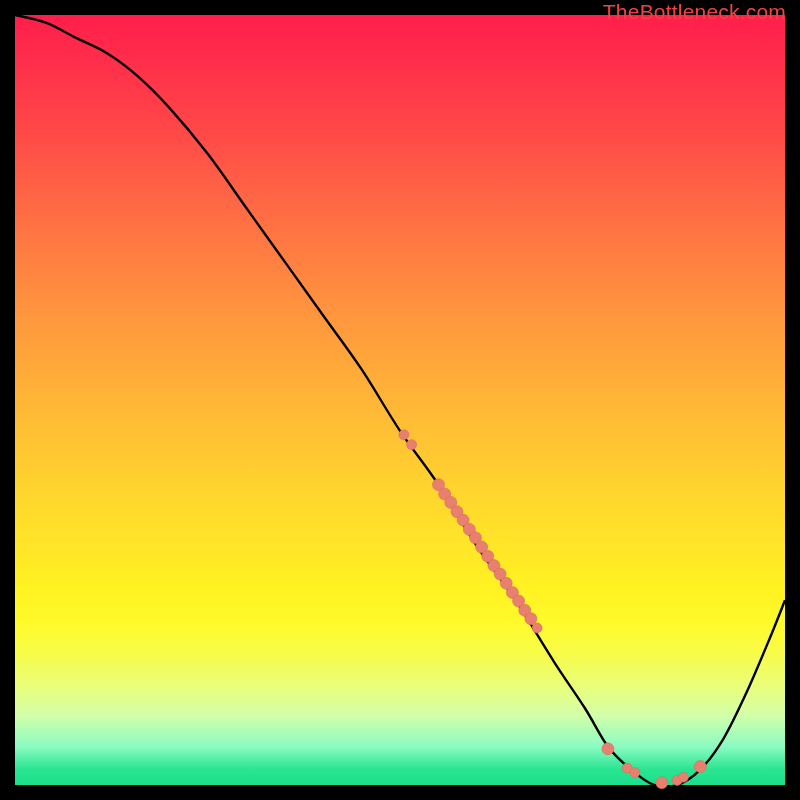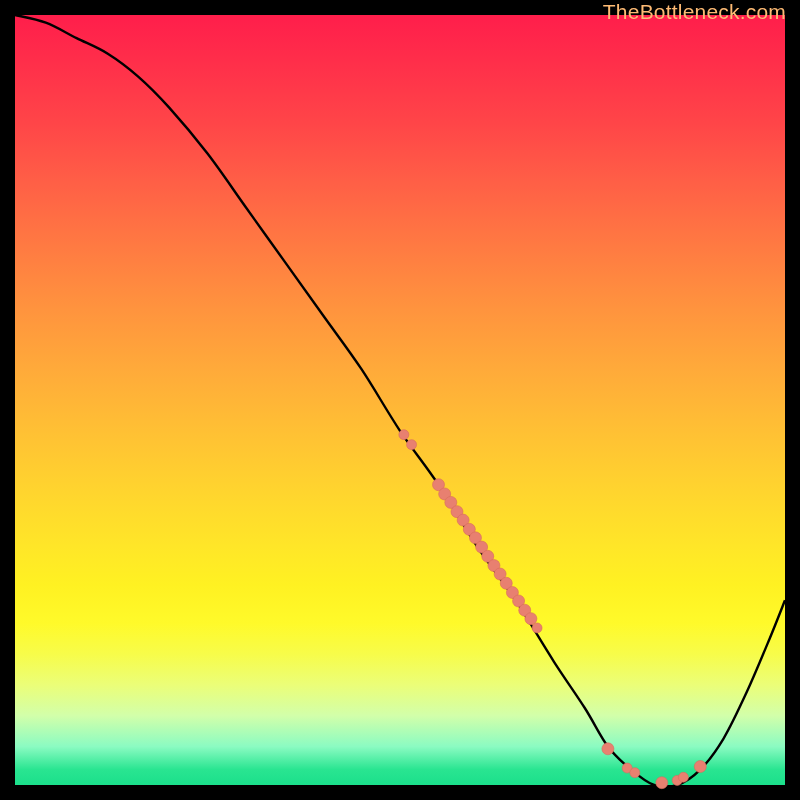--- a/index.html
+++ b/index.html
@@ -34,21 +34,21 @@
       #d2ffaa 91%,
       #8bfbc2 95%,
       #29e591 98%,
       #1bdf8b 100%);
   }
   .watermark {
     position: absolute;
     top: 0;
     right: 14px;
     font: 21px Arial, Helvetica, sans-serif;
-    color: #fdba74;
+    color: #ef4444;
     letter-spacing: 0.2px;
     z-index: 3;
   }
   svg {
     position: absolute;
     left: 0;
     top: 0;
   }
 </style>
 </head>

